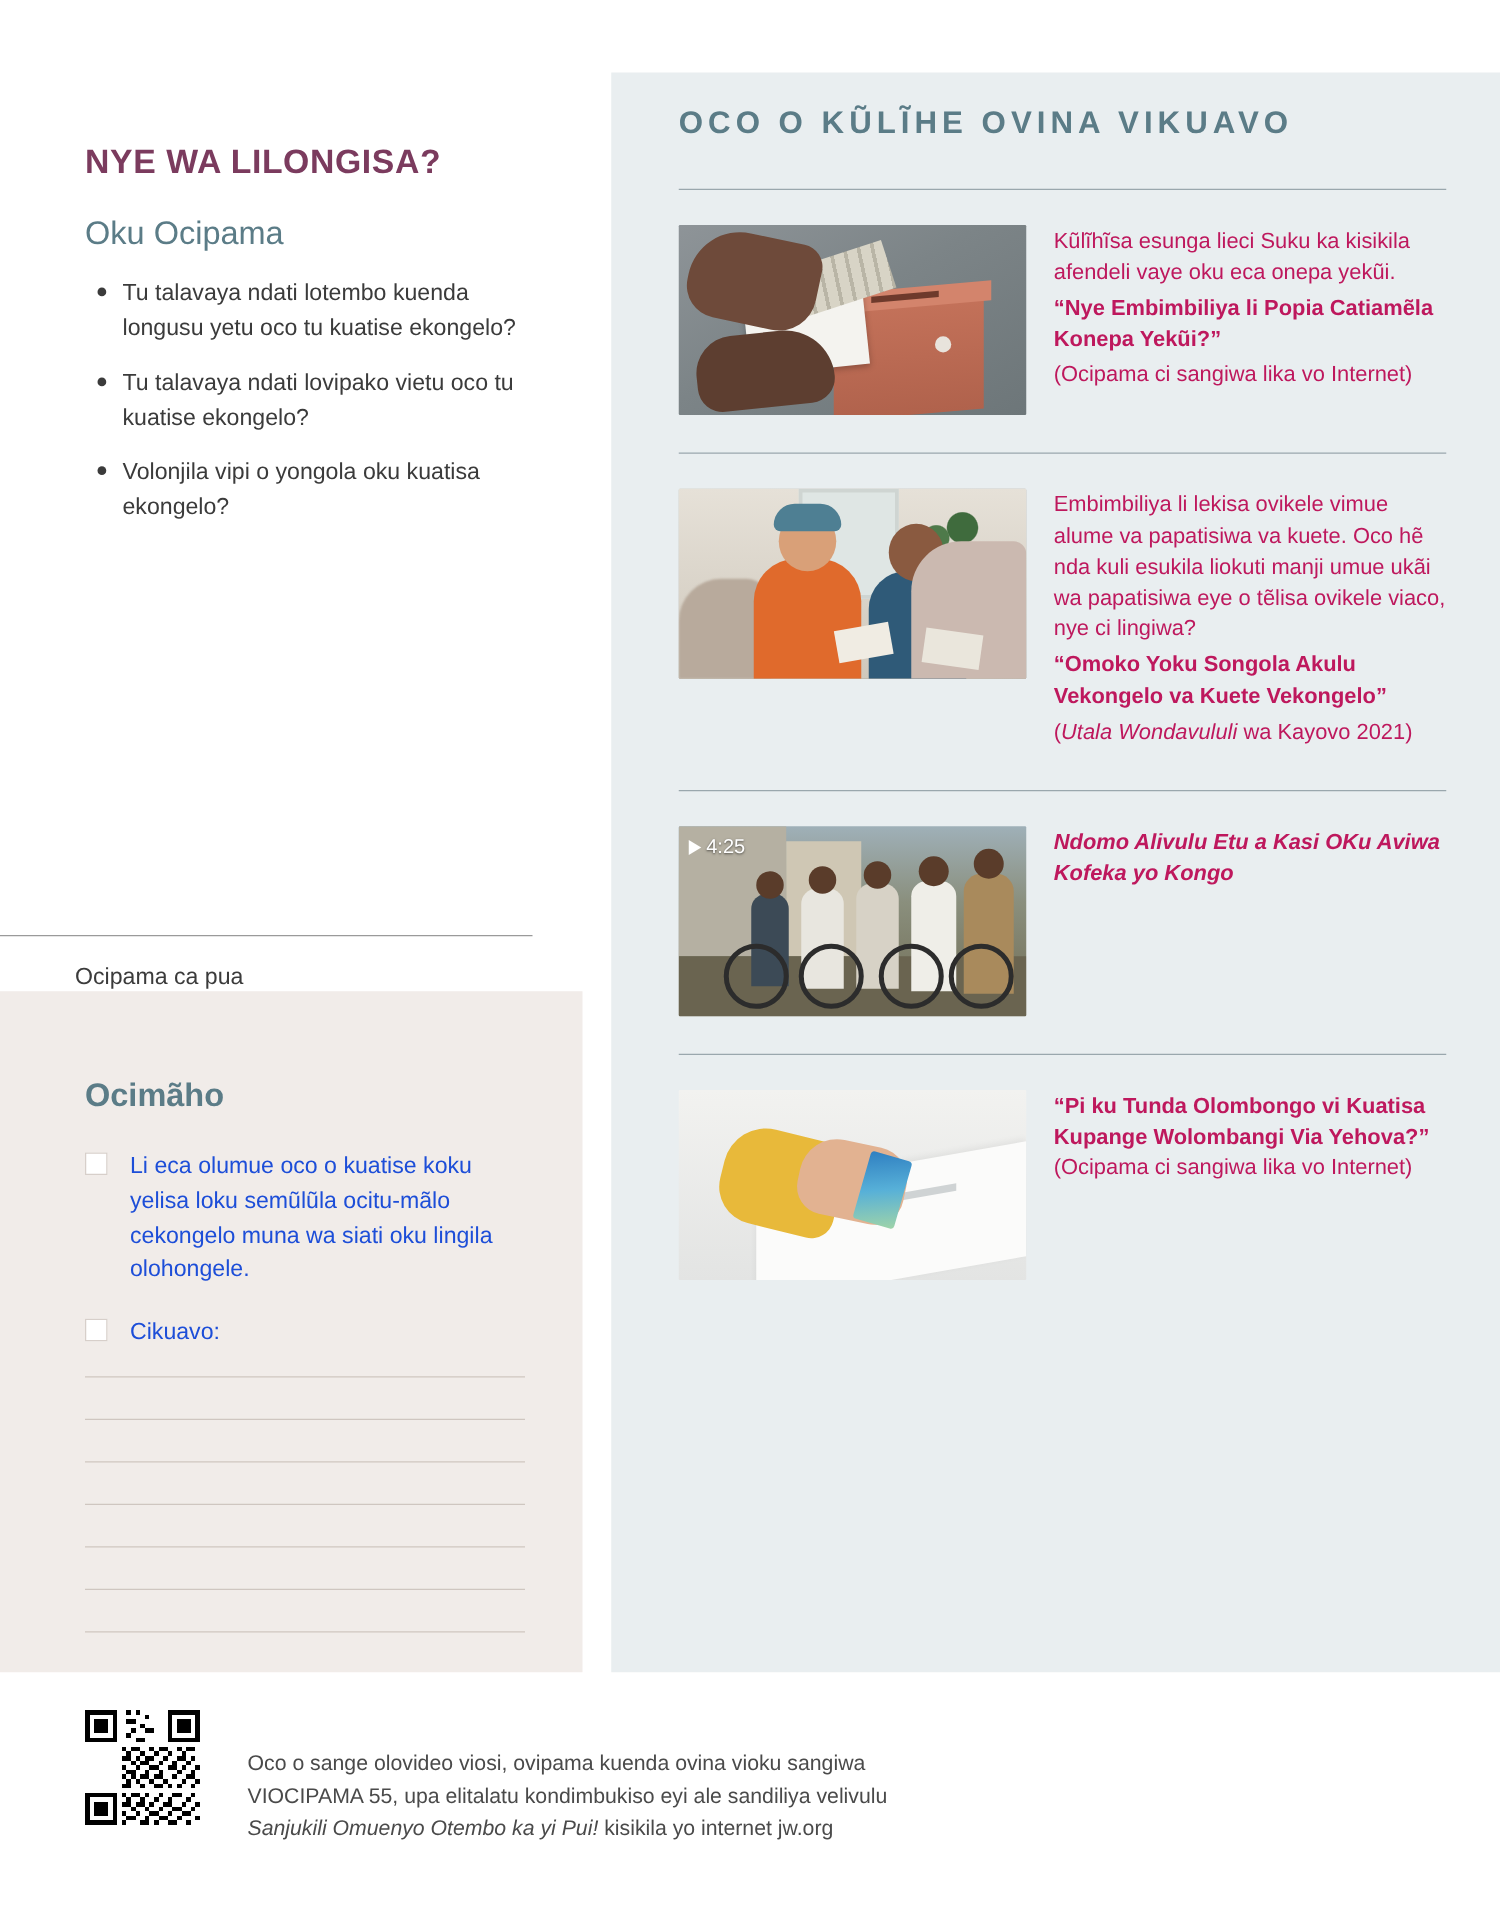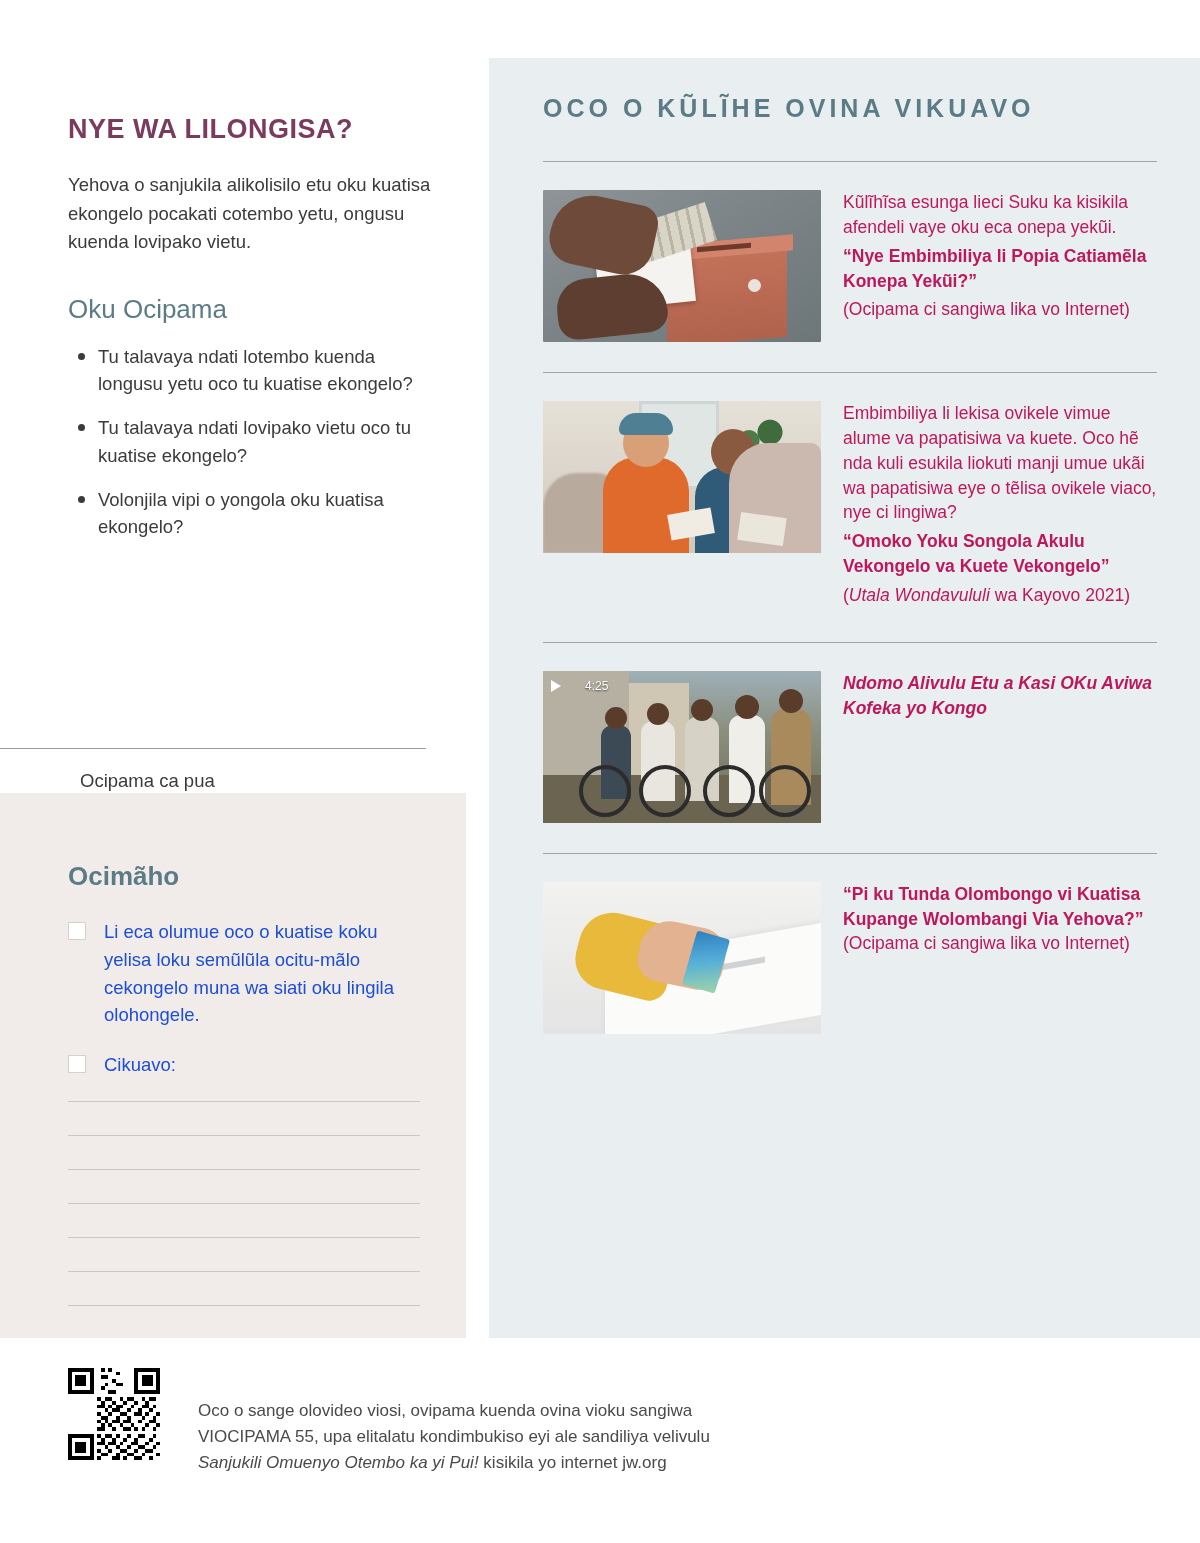--- a/index.html
+++ b/index.html
@@ -89,21 +89,21 @@
   .left-divider {
     position: absolute;
     left: 0px;
     top: 690px;
     width: 426px;
     height: 1px;
     background: #9a9a9a;
   }
   .ocipama-pua {
     position: absolute;
-    left: 80px;
+    left: 60px;
     top: 712px;
     font-size: 18.5px;
     color: #3b3b3b;
   }
 
   
   .ocimaho-box {
     position: absolute;
     left: 0px;
     top: 793px;
@@ -142,21 +142,21 @@
   .write-line {
     height: 1px;
     background: #cfc6c0;
     margin: 0 0 33px 0;
   }
 
   
   .right-inner {
     position: absolute;
     left: 543px;
-    top: 94px;
+    top: 84px;
     width: 614px;
   }
   .right-title {
     color: #5b7c87;
     font-size: 25px;
     font-weight: bold;
     letter-spacing: 4px;
     margin: 0 0 38px 0;
   }
   .hr {
@@ -187,24 +187,24 @@
   .entry-text .bold { font-weight: bold; }
   .entry-text .italic { font-style: italic; }
   .entry-text .bold-italic { font-weight: bold; font-style: italic; }
 
   
   .video-badge {
     position: absolute;
     left: 8px;
     top: 8px;
     color: #ffffff;
-    font-size: 12px;
+    font-size: 16px;
     display: flex;
     align-items: center;
-    gap: 24px;
+    gap: 4px;
     text-shadow: 0 1px 2px rgba(0,0,0,.6);
   }
   .play-tri {
     width: 0; height: 0;
     border-left: 10px solid #ffffff;
     border-top: 6px solid transparent;
     border-bottom: 6px solid transparent;
   }
 
   
@@ -317,21 +317,20 @@
 </head>
 <body>
 
 <div class="page">
 
   <div class="right-panel"></div>
 
   <div class="left-col">
     <div class="left-inner">
       <h1 class="lead-title">NYE WA LILONGISA?</h1>
-      <p class="lead-par">Yehova o sanjukila alikolisilo etu oku kuatisa ekongelo pocakati cotembo yetu, ongusu kuenda lovipako vietu.</p>
       <h2 class="sec-heading">Oku Ocipama</h2>
       <ul class="bullets">
         <li>Tu talavaya ndati lotembo kuenda longusu yetu oco tu kuatise ekongelo?</li>
         <li>Tu talavaya ndati lovipako vietu oco tu kuatise ekongelo?</li>
         <li>Volonjila vipi o yongola oku kuatisa ekongelo?</li>
       </ul>
     </div>
     <div class="left-divider"></div>
     <div class="ocipama-pua">Ocipama ca pua</div>
   </div>

